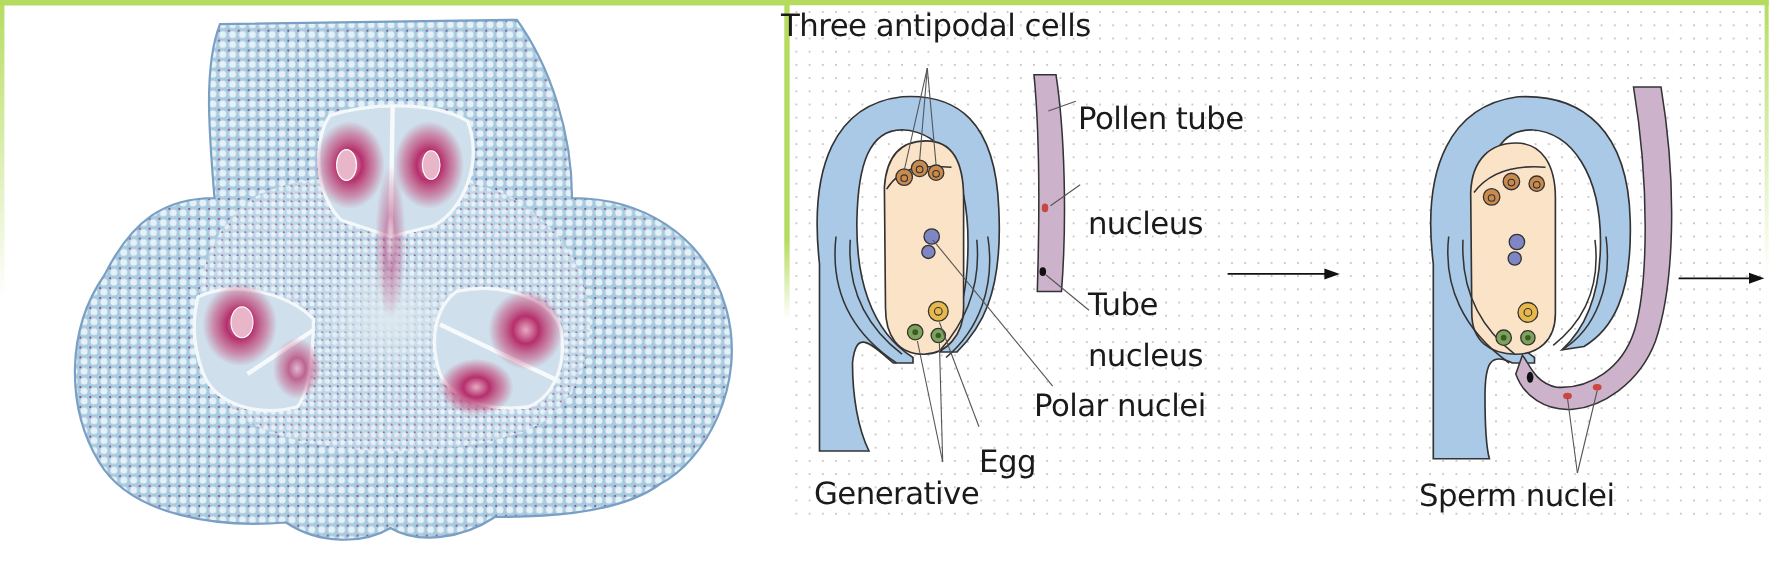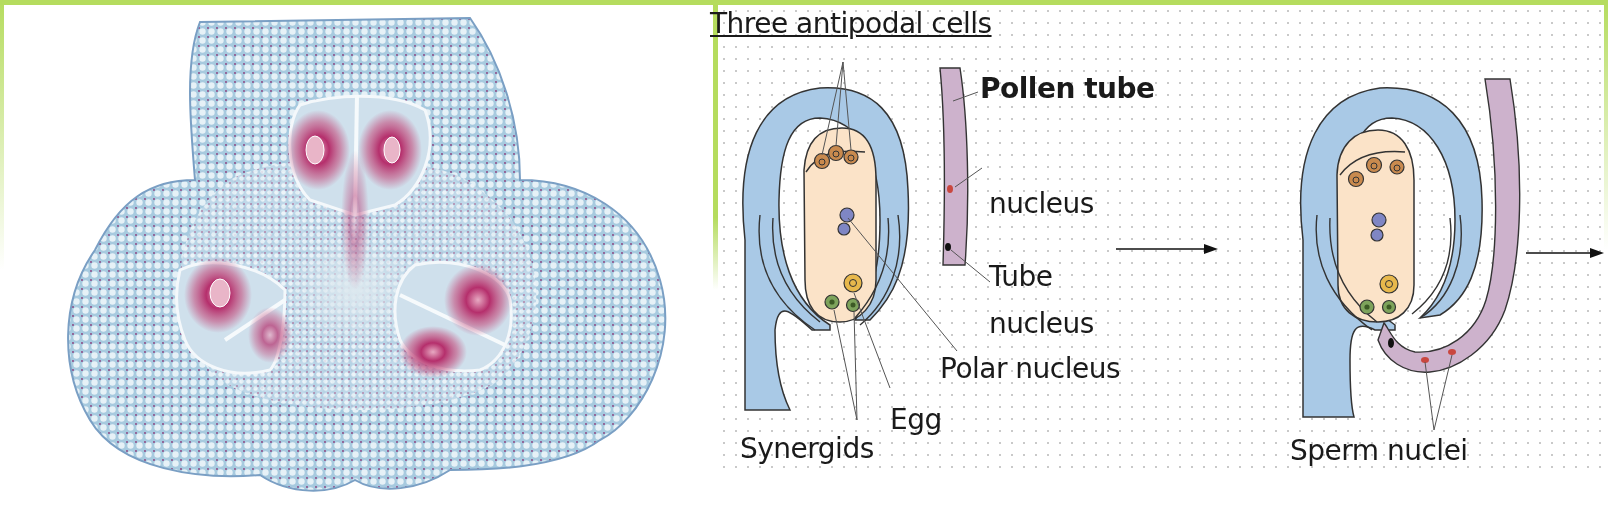--- a/index.html
+++ b/index.html
@@ -174,22 +174,22 @@
              C1390,330 1395,348 1415,352 C1445,354 1475,335 1486,300 C1498,260 1500,170 1485,79 Z" fill="#cdb2cc" stroke="#333" stroke-width="1.4"></path>
     <ellipse cx="1391" cy="343" rx="3" ry="5" fill="#111"></ellipse>
     <ellipse cx="1425" cy="360" rx="4" ry="3" fill="#c9473f"></ellipse>
     <ellipse cx="1452" cy="352" rx="4" ry="3" fill="#c9473f"></ellipse>
     <g stroke="#555" stroke-width="1" fill="none">
       <path d="M1425,362 L1434,430"></path>
         <path d="M1452,355 L1434,430"></path>
     </g>
   </svg>
 
-  <div class="lbl" style="left:-8px;top:5px;text-decoration:underline;">Three antipodal cells</div>
-  <div class="lbl" style="left:262px;top:70px;font-weight:bold;">Pollen tube</div>
+  <div class="lbl" style="left:-8px;top:5px;">Three antipodal cells</div>
+  <div class="lbl" style="left:262px;top:89px;">Pollen tube</div>
   <div class="lbl" style="left:271px;top:185px;">nucleus</div>
   <div class="lbl" style="left:271px;top:258px;text-align:right;">Tube</div>
   <div class="lbl" style="left:271px;top:305px;">nucleus</div>
-  <div class="lbl" style="left:222px;top:350px;">Polar nucleus</div>
+  <div class="lbl" style="left:222px;top:350px;">Polar nuclei</div>
   <div class="lbl" style="left:172px;top:401px;">Egg</div>
-  <div class="lbl" style="left:22px;top:430px;">Synergids</div>
+  <div class="lbl" style="left:22px;top:430px;">Generative</div>
   <div class="lbl" style="left:572px;top:432px;text-align:right;">Sperm nuclei</div>
 </div>
 
 </body></html>

